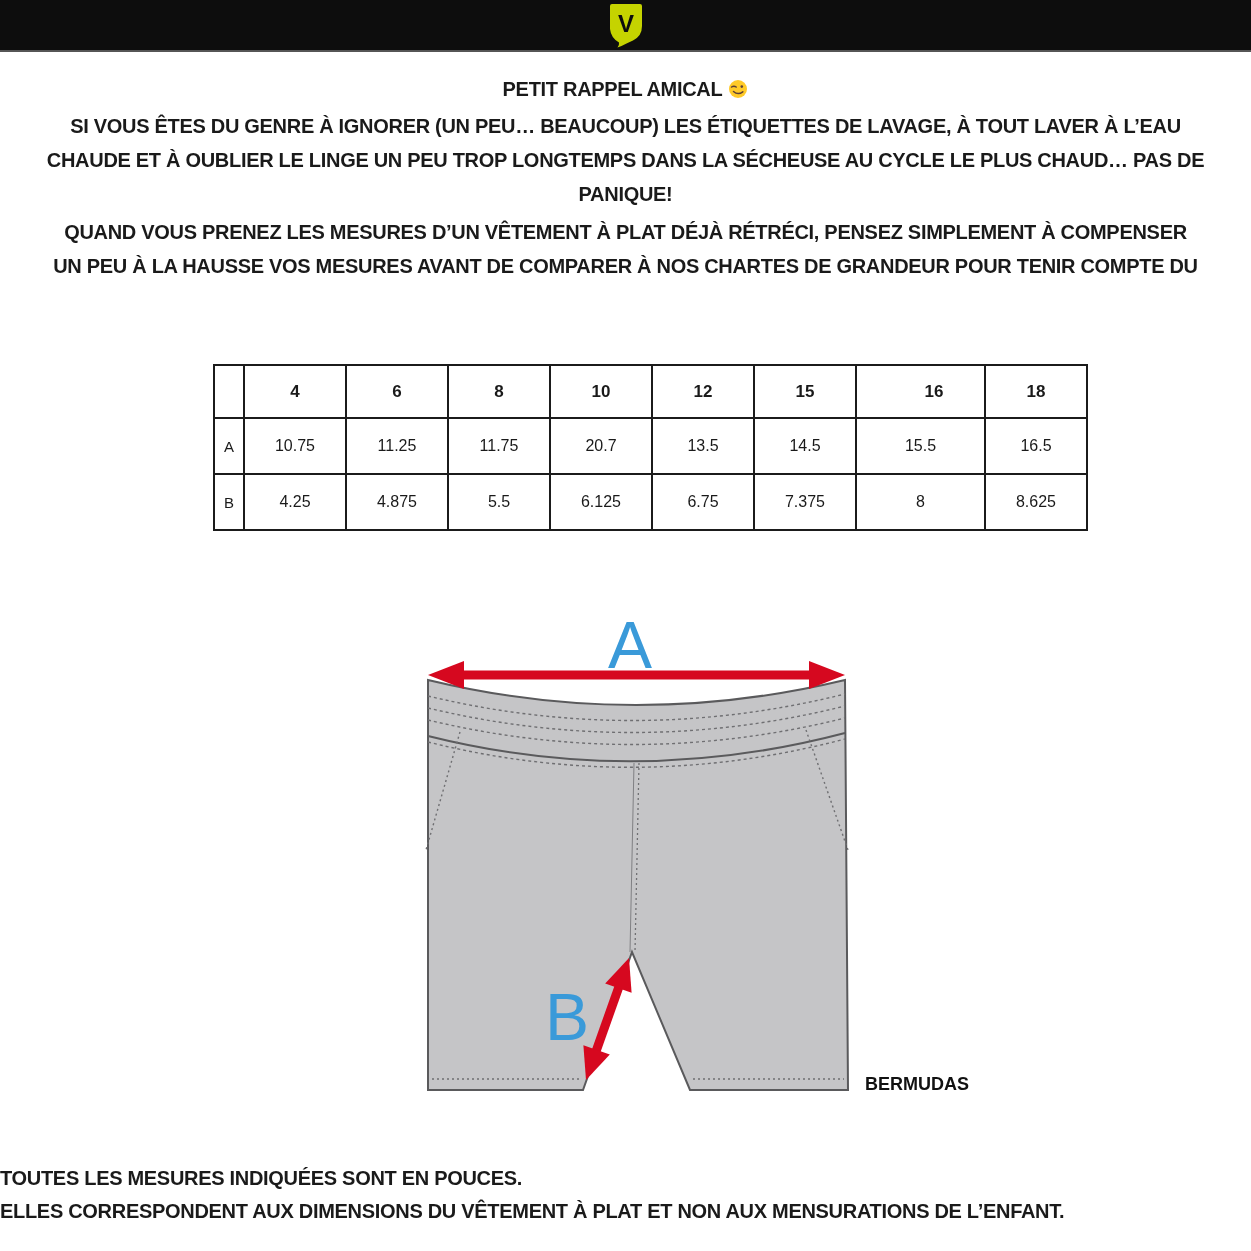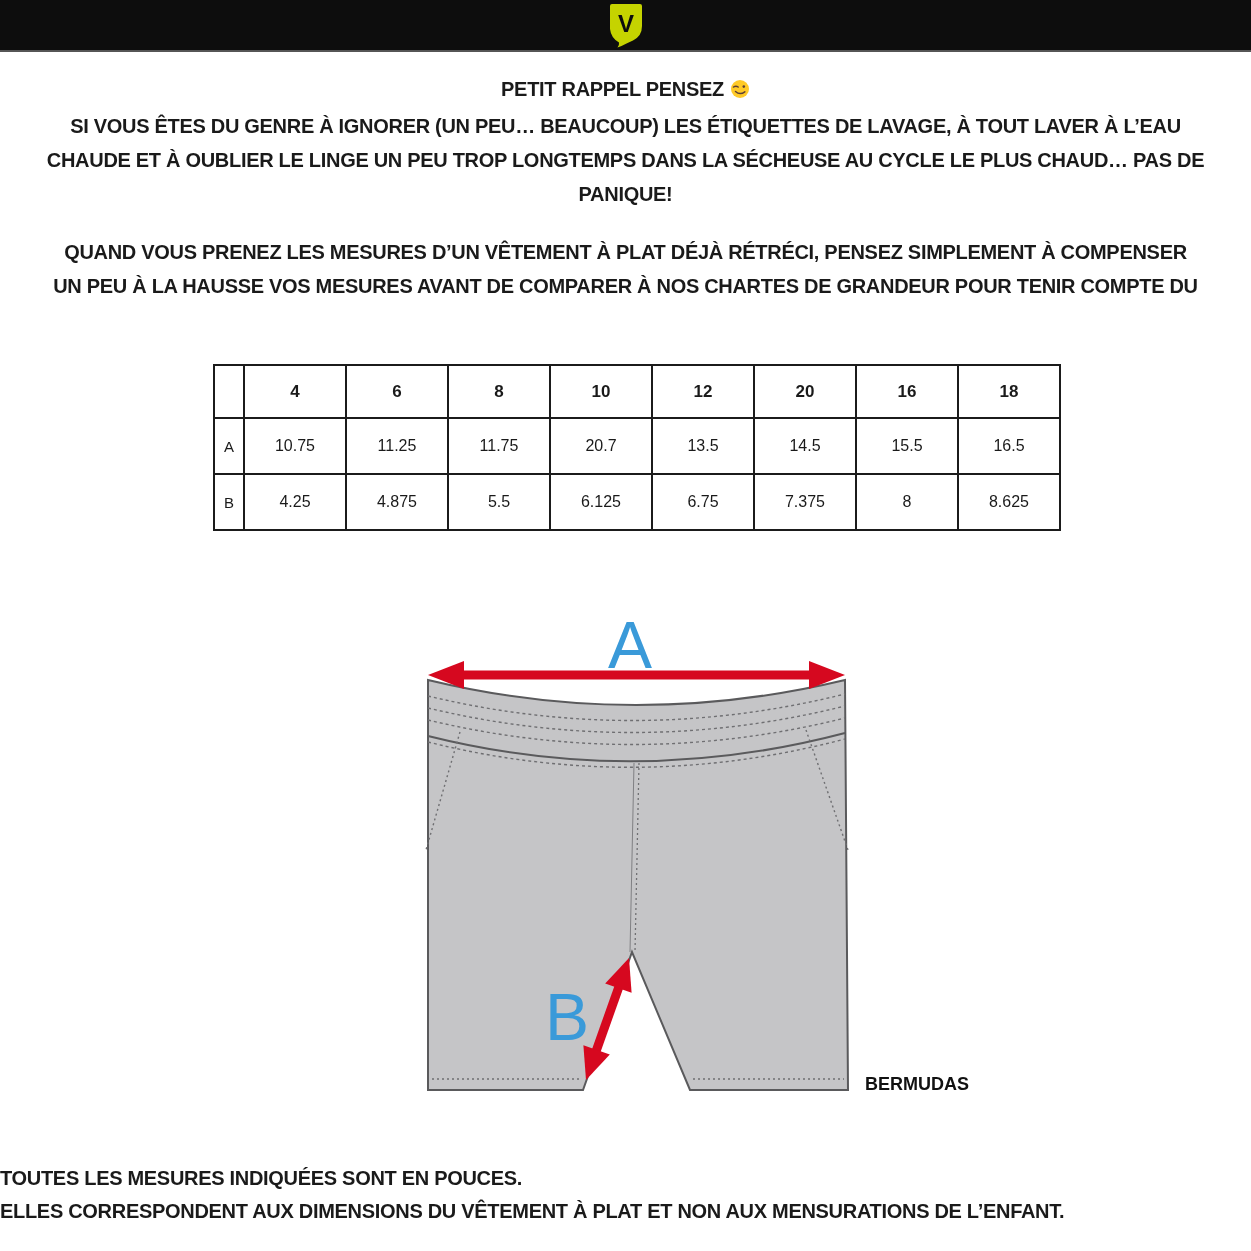--- a/index.html
+++ b/index.html
@@ -13,21 +13,21 @@
     border-bottom:2px solid #565656;
     display:flex;justify-content:center;align-items:center;
   }
   .top-bar svg{display:block;}
   
   .intro{
     position:absolute;top:72px;left:0;right:0;text-align:center;
     font-weight:700;font-size:20px;line-height:34px;letter-spacing:-0.3px;
   }
   .intro .para{white-space:pre-line;}
-  .intro .para-2{margin-top:24px;}
+  .intro .para-2{margin-top:4px;}
   .title-line{display:block;}
   .emoji{display:inline-block;vertical-align:-3px;margin-left:6px;}
   
   table.size-table{
     position:absolute;left:213px;top:364px;border-collapse:collapse;background:#fff;
   }
   table.size-table th, table.size-table td{
     border:2px solid #1b1b1b;text-align:center;vertical-align:middle;padding:0;
   }
   table.size-table thead th{height:51px;font-size:17px;font-weight:700;}
@@ -47,21 +47,21 @@
 
 <div class="top-bar">
   <svg width="40" height="46" viewBox="0 0 40 46" aria-hidden="true">
     <path d="M6,2 L34,2 Q36,2 36,4 L36,24 Q36,34 27,38.5 Q22,40.8 19.5,42 Q15,44.5 11.5,45.5 Q13.5,42.5 13,40.5 Q5,36 4,27 L4,4 Q4,2 6,2 Z" fill="#c5d300"></path>
     <text x="20" y="30" text-anchor="middle" font-size="24" font-weight="700" font-family="Liberation Sans, sans-serif" fill="#0d0d0d">V</text>
   </svg>
 </div>
 
 <div class="intro">
   <span class="title-line">
-    <span>PETIT RAPPEL PENSEZ</span><span class="emoji"><svg width="20" height="20" viewBox="0 0 20 20" aria-hidden="true">
+    <span>PETIT RAPPEL AMICAL</span><span class="emoji"><svg width="20" height="20" viewBox="0 0 20 20" aria-hidden="true">
       <circle cx="10" cy="10" r="9" fill="#ffca28"></circle>
       <path d="M3.5,8 Q6,6.3 8.2,8" stroke="#5d4037" stroke-width="1.5" fill="none" stroke-linecap="round"></path>
       <circle cx="13.8" cy="7.6" r="1.3" fill="#5d4037"></circle>
       <path d="M5.5,12.5 Q10,16.5 14.8,12.8" stroke="#5d4037" stroke-width="1.5" fill="none" stroke-linecap="round"></path>
     </svg></span>
   </span>
   <div class="para para-1">SI VOUS ÊTES DU GENRE À IGNORER (UN PEU… BEAUCOUP) LES ÉTIQUETTES DE LAVAGE, À TOUT LAVER À L’EAU
 CHAUDE ET À OUBLIER LE LINGE UN PEU TROP LONGTEMPS DANS LA SÉCHEUSE AU CYCLE LE PLUS CHAUD… PAS DE
 PANIQUE!</div>
   <div class="para para-2">QUAND VOUS PRENEZ LES MESURES D’UN VÊTEMENT À PLAT DÉJÀ RÉTRÉCI, PENSEZ SIMPLEMENT À COMPENSER
@@ -70,22 +70,22 @@
 
 <table class="size-table">
   <thead>
       <tr>
         <th style="width: 28px;"></th>
         <th style="width: 100px;">4</th>
         <th style="width: 100px;">6</th>
         <th style="width: 100px;">8</th>
         <th style="width: 100px; border-radius: 23px;">10</th>
         <th style="width: 100px; margin-top: 23px;">12</th>
-        <th style="width: 100px;">20</th>
-        <th style="width: 100px;">16</th>
+        <th style="width: 100px;">15</th>
+        <th style="width: 100px; padding-left: 27px;">16</th>
         <th style="width: 100px;">18</th>
       </tr>
     </thead>
   <tbody>
       <tr>
         <th>A</th>
         <td>10.75</td>
         <td>11.25</td>
         <td>11.75</td>
         <td>20.7</td>

